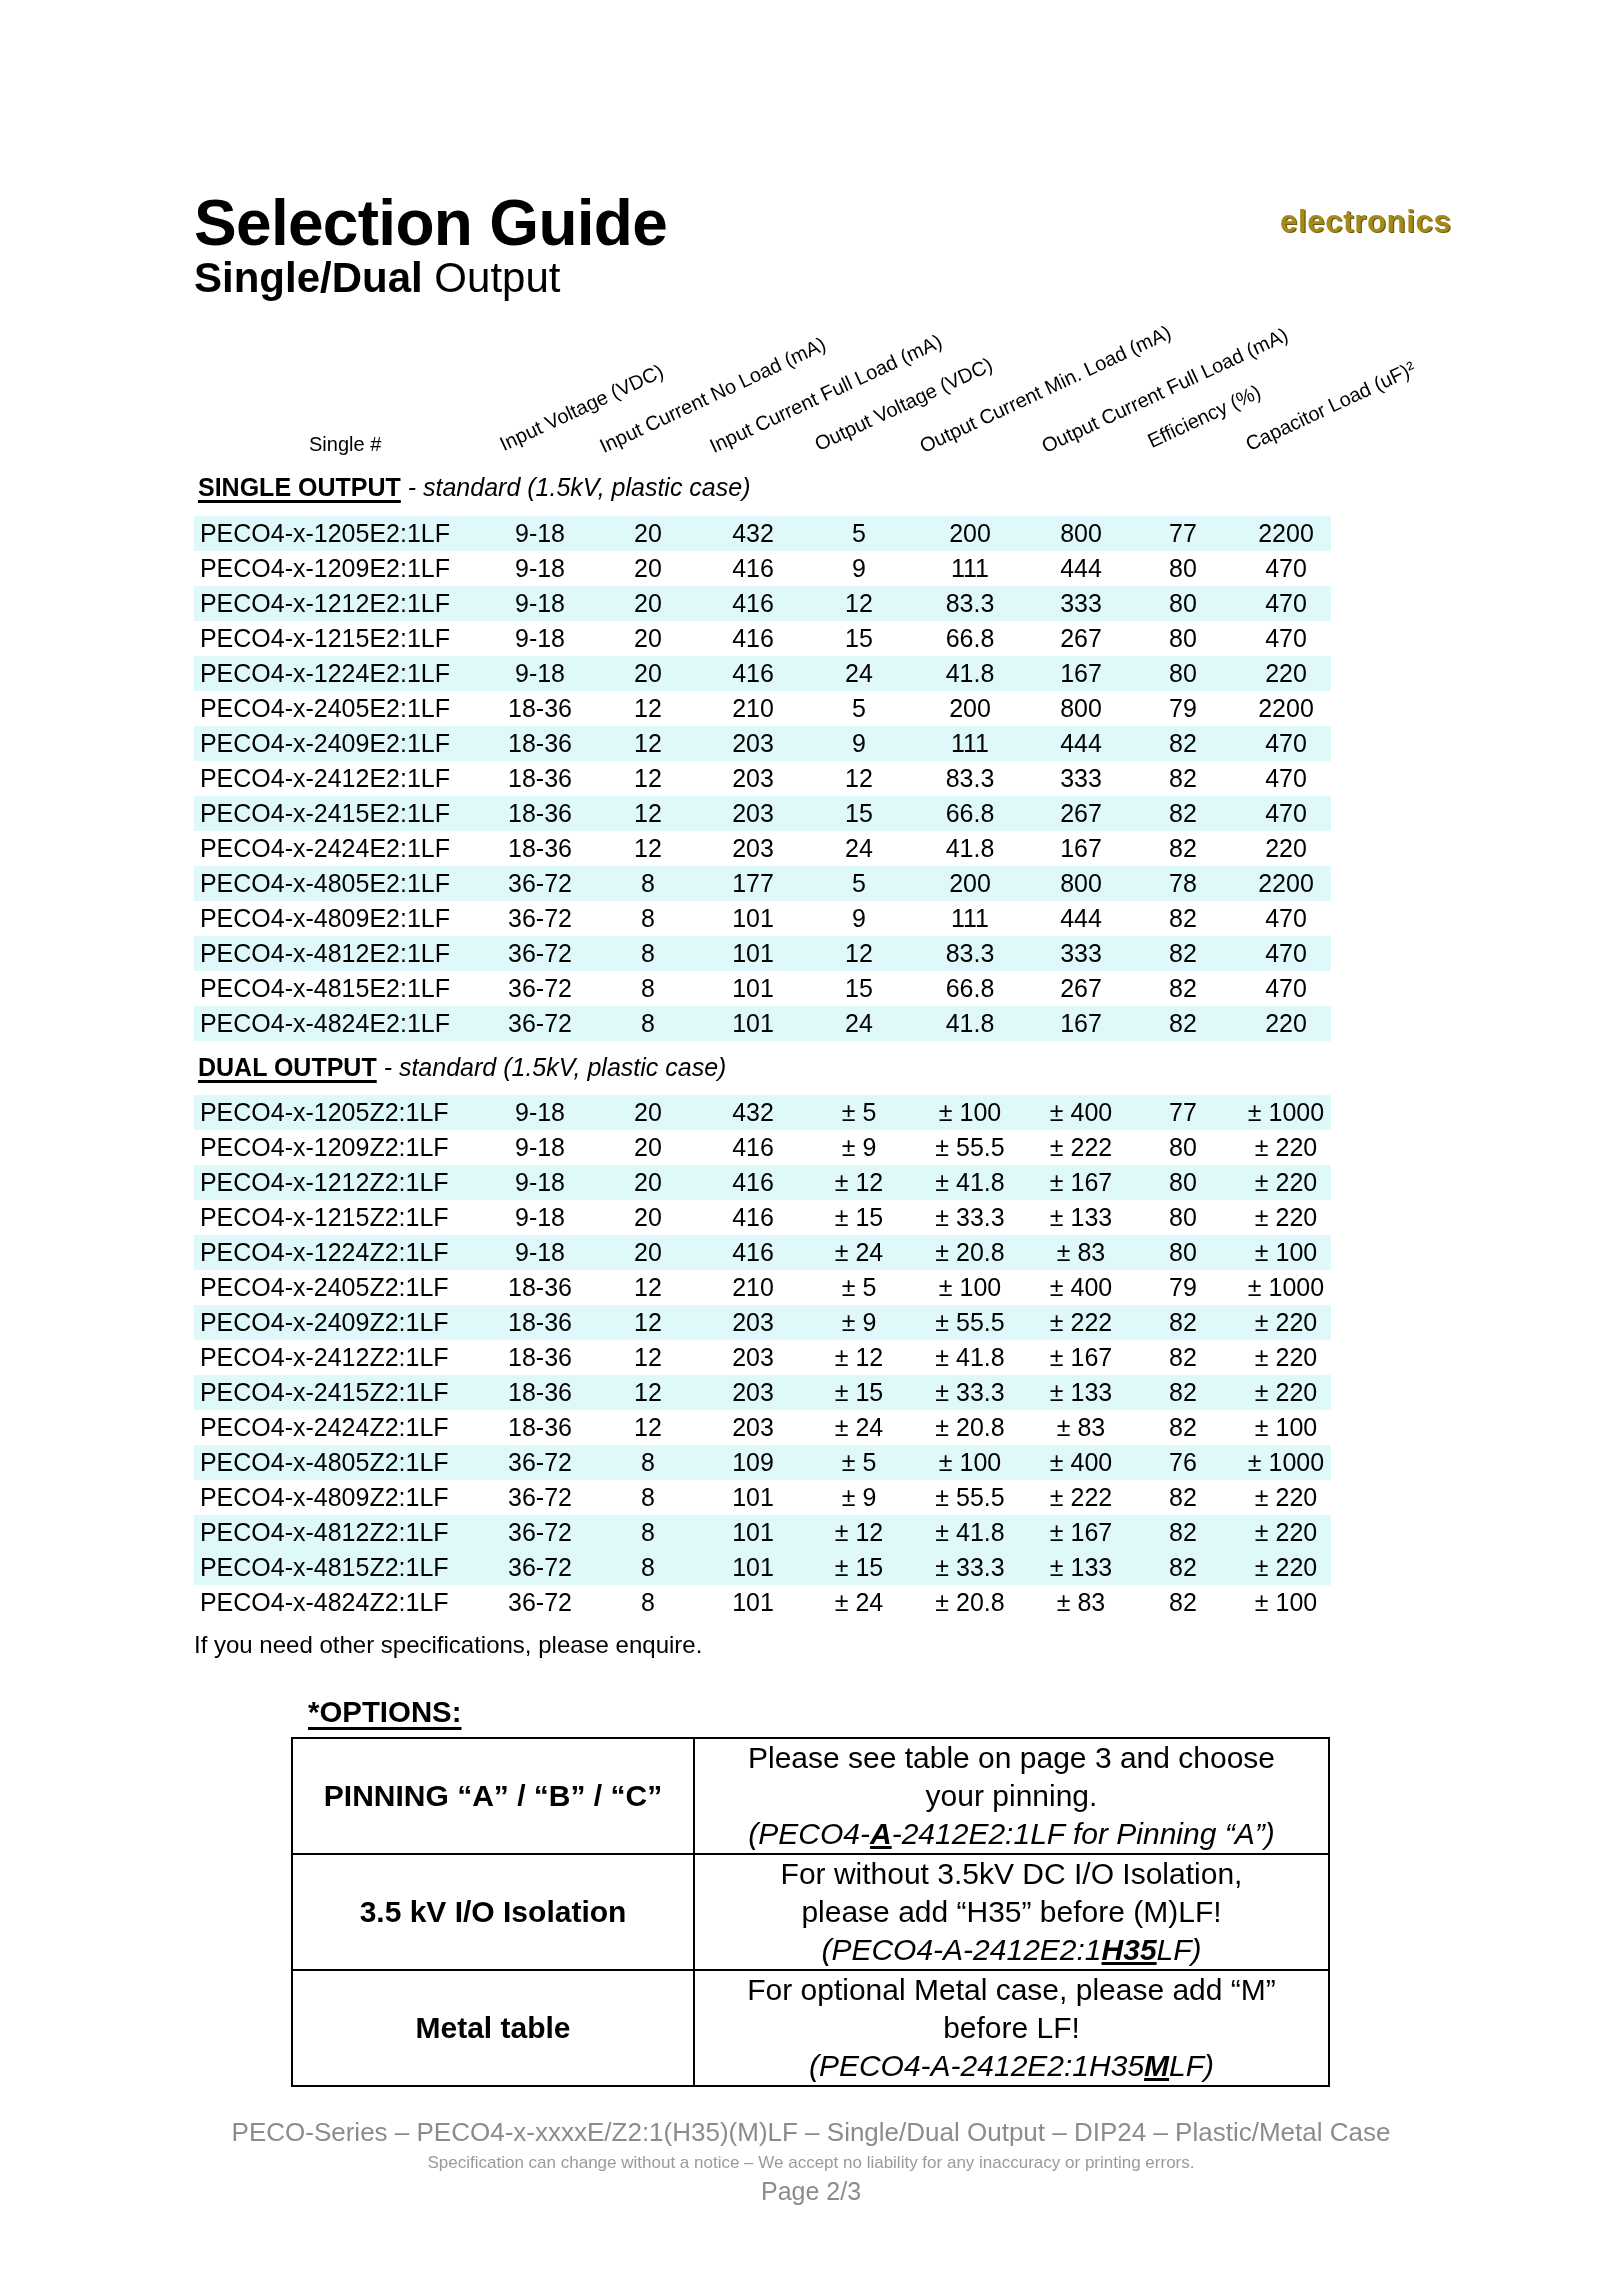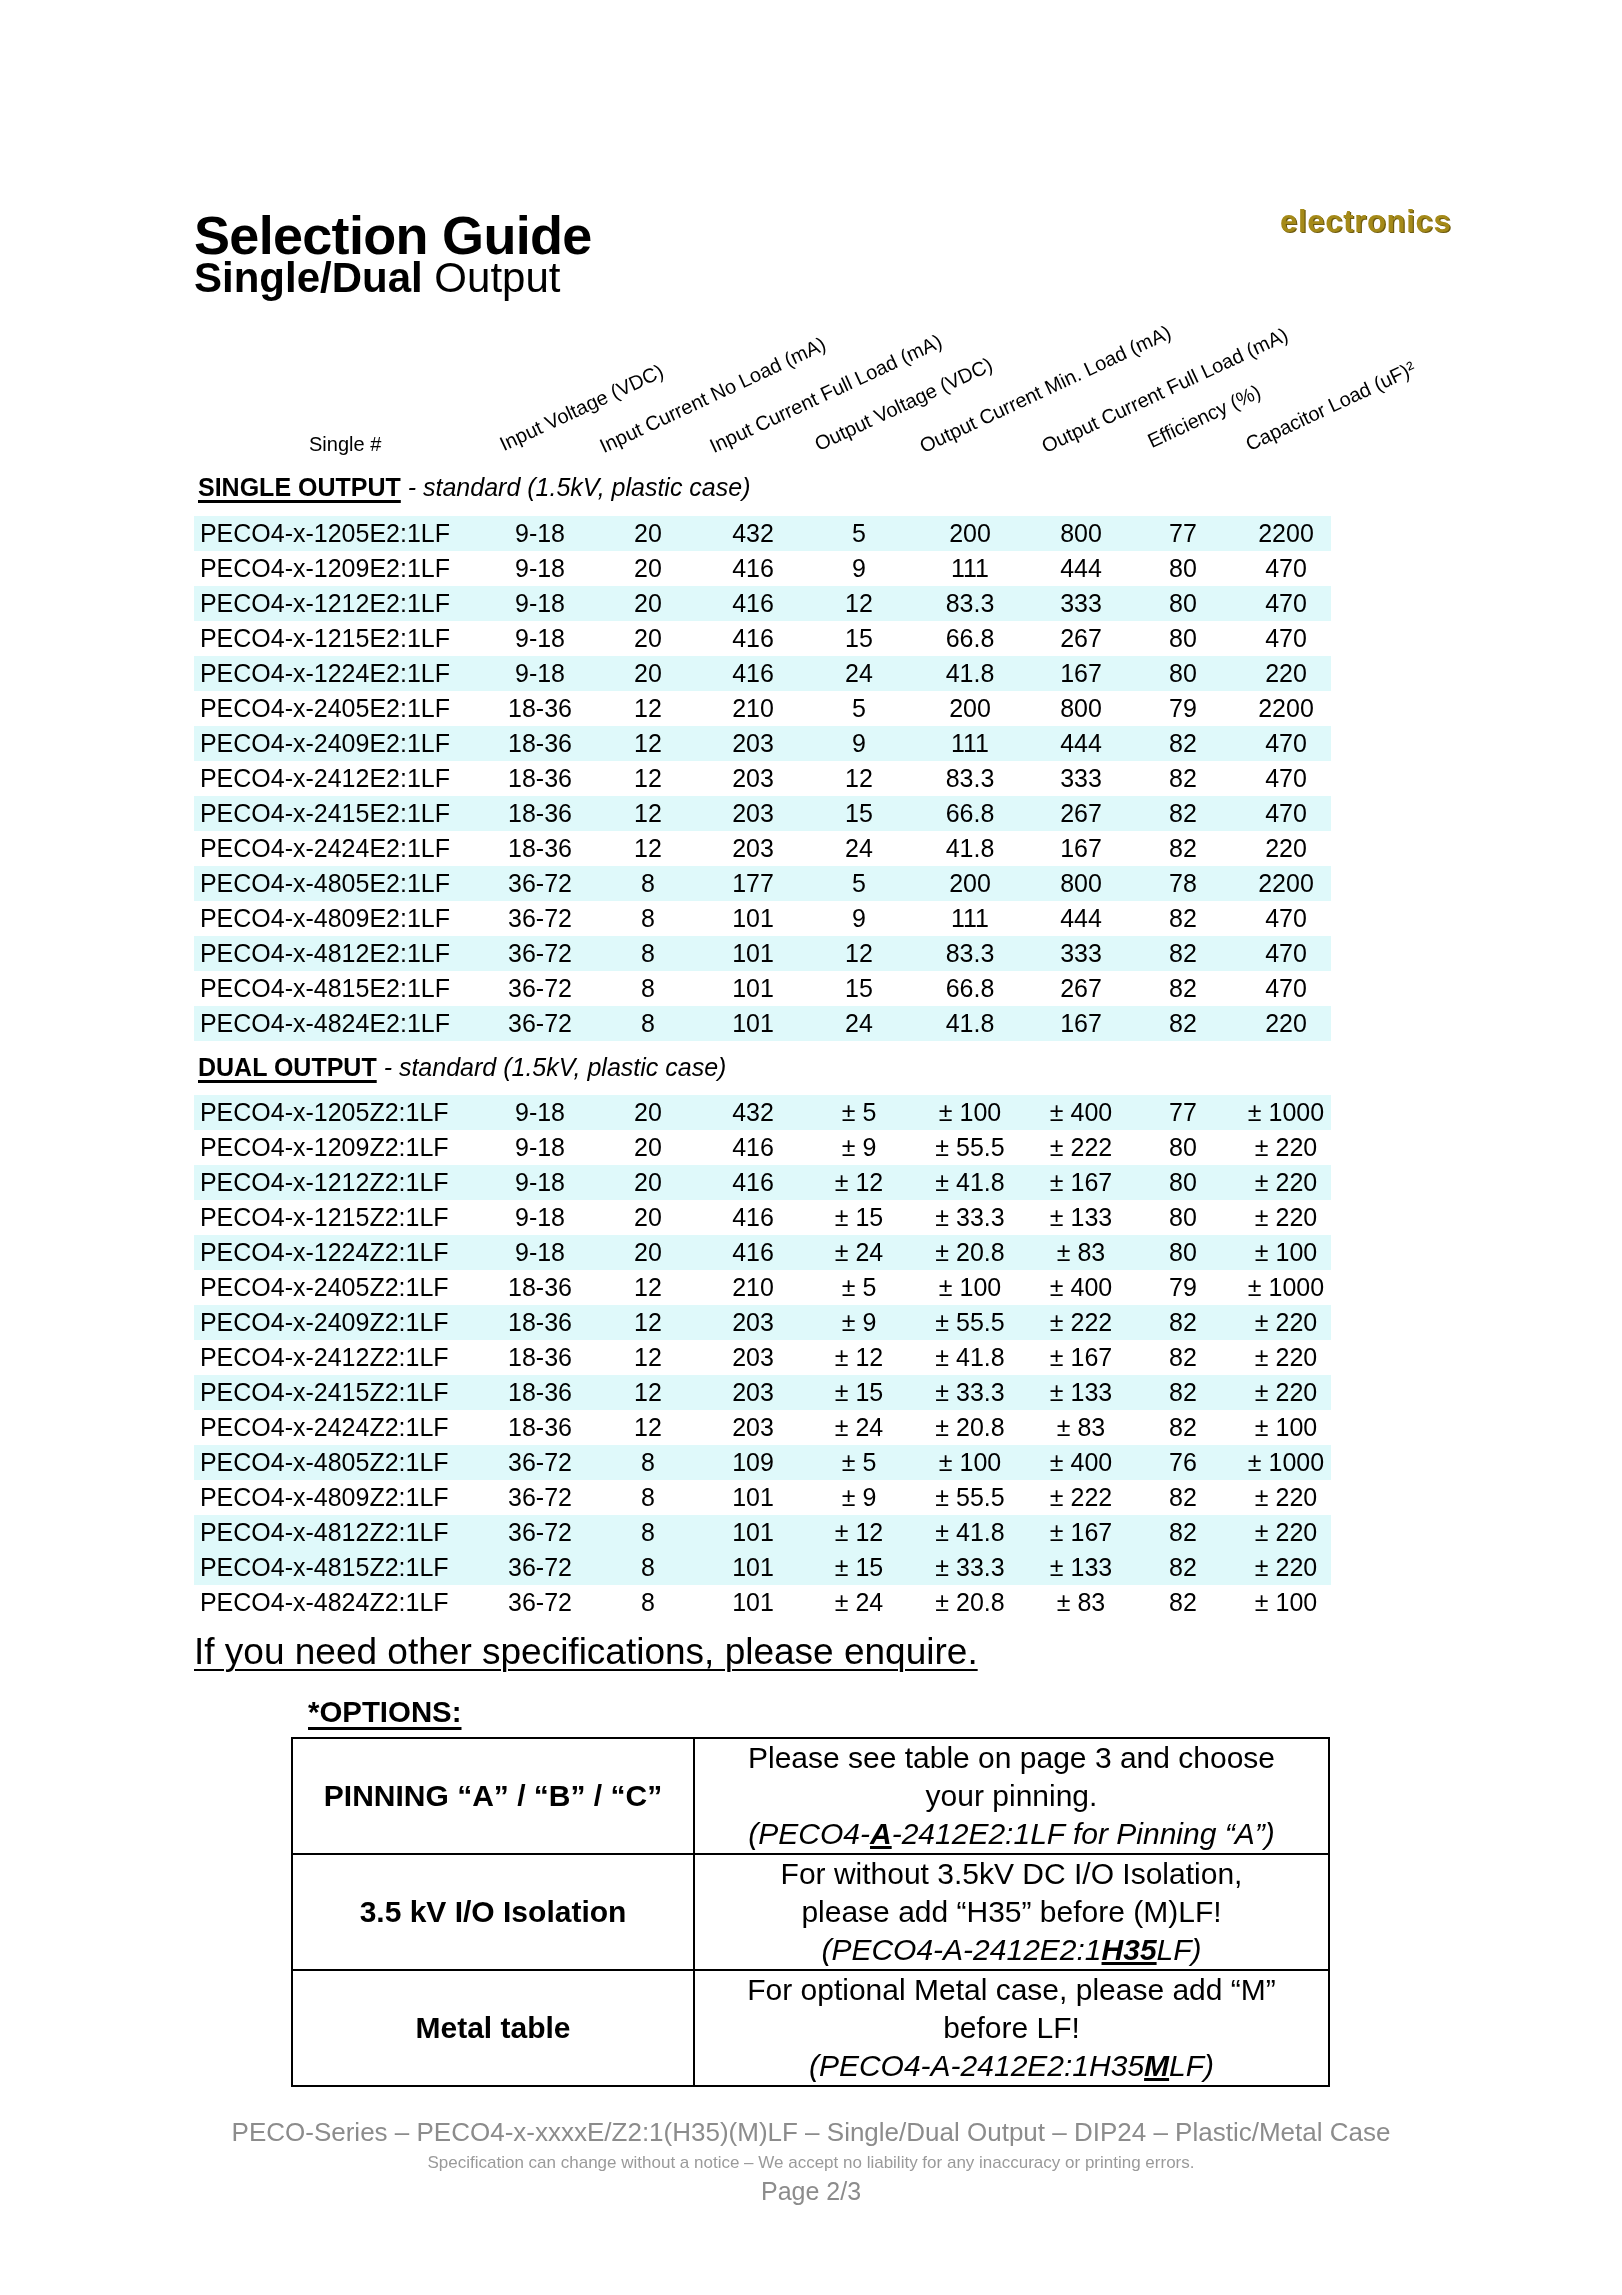--- a/index.html
+++ b/index.html
@@ -10,21 +10,21 @@
     
     .logo { left: 1211px; top: 139px; width: 262px; height: 98px; }
     .logo-peak { position: absolute; left: 0; top: 0; font-family: "Liberation Sans", sans-serif;
                  font-weight: bold; font-size: 77px; letter-spacing: 5.2px; color: #d9a21a;
                  text-shadow: 2px 2px 0 #7a5a10, -0.7px -0.7px 0 #f3cf5c; line-height: 1; }
     .logo-peak .a-big { font-size: 92px; position: relative; top: -3.9px; }
     .logo-elec { position: absolute; left: 69px; top: 67px; font-weight: bold; font-size: 31px;
                  color: #a58a18; text-shadow: 1.3px 1.3px 0 #6d5a10; letter-spacing: 0.7px; line-height: 1; }
 
     
-    .title { left: 194px; top: 191px; font-size: 54px; font-weight: bold; line-height: 1; letter-spacing: -0.7px; margin-top: 17px; }
+    .title { left: 194px; top: 191px; font-size: 64px; font-weight: bold; line-height: 1; letter-spacing: -0.7px; }
     .subtitle { left: 194px; top: 257px; font-size: 42px; line-height: 1; }
     .subtitle b { font-weight: bold; }
 
     
     .hdr-order { left: 309px; top: 433px; font-size: 20px; }
     .hdr-rot { position: absolute; font-size: 20px; white-space: nowrap; transform-origin: 0 100%;
                transform: rotate(-25deg); line-height: 1; }
 
     
     .section-head { left: 198px; font-size: 25px; line-height: 1; }
@@ -33,21 +33,21 @@
 
     
     .rows { left: 194px; width: 1137px; }
     .row { position: relative; height: 35px; font-size: 25px; line-height: 35px; }
     .row.shaded { background: #dff9fa; }
     .cell { position: absolute; top: 0; white-space: nowrap; }
     .c0 { left: 5.9px; text-align: left; }
     .cc { transform: translateX(-50%); text-align: center; }
 
     
-    .enquire { left: 194px; top: 1631px; font-size: 37px; text-decoration: underline; text-decoration-thickness: 2px; text-underline-offset: 4.6px; }
+    .enquire { left: 194px; top: 1631px; font-size: 24px; text-decoration-thickness: 2px; text-underline-offset: 4.6px; }
 
     
     .options-title { left: 308px; top: 1695px; font-size: 29.4px; font-weight: bold; text-decoration: underline; text-decoration-thickness: 2.6px; text-underline-offset: 5.2px; }
     .opt-table { left: 291px; top: 1737px; width: 1039px; border-collapse: collapse; }
     .opt-table td { border: 2px solid #000; text-align: center; vertical-align: middle; padding: 0; }
     .opt-table td.k { width: 400px; font-weight: bold; font-size: 30px; }
     .opt-table td.v { font-size: 30px; line-height: 38px; }
     .opt-table tr { height: 99px; }
     .opt-table .ex { font-style: italic; }
     .opt-table .ex b { font-weight: bold; text-decoration: underline; text-decoration-thickness: 2.6px; }

